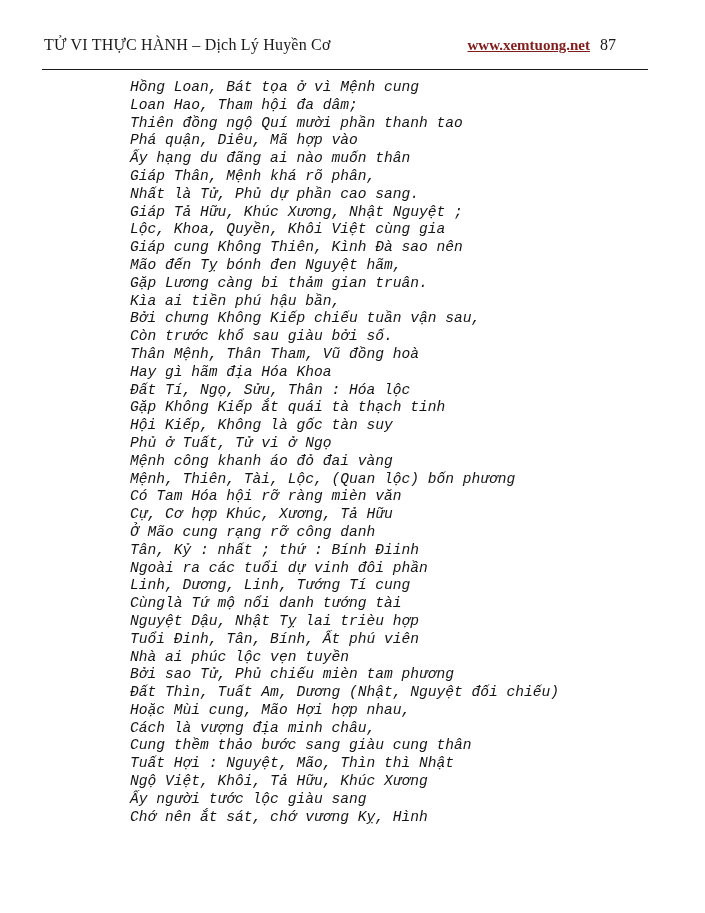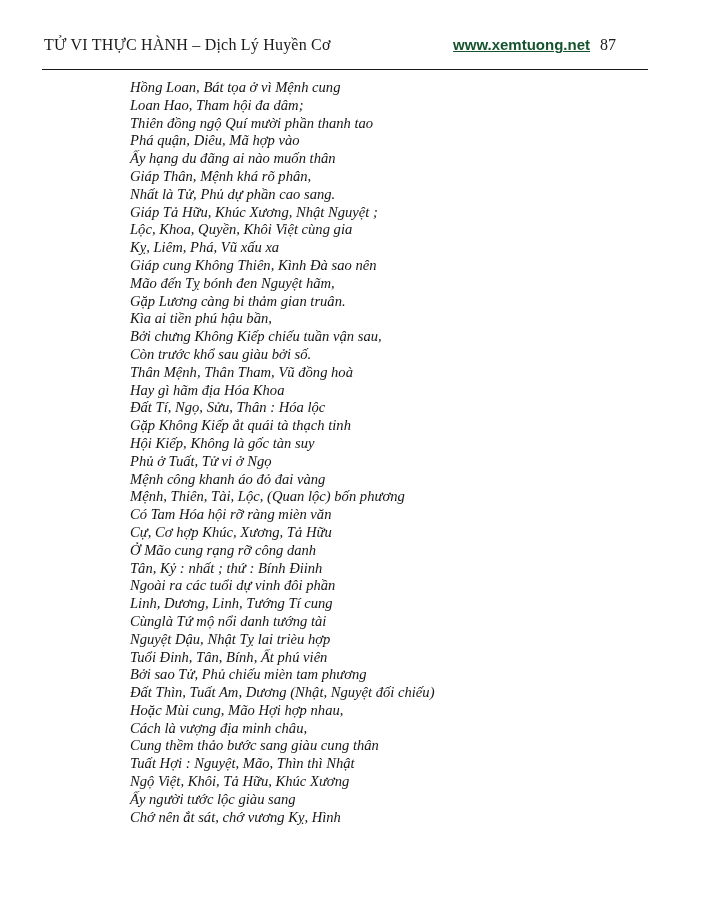--- a/index.html
+++ b/index.html
@@ -30,24 +30,24 @@
     font-size: 16px;
     letter-spacing: 0.2px;
     color: #1a1a1a;
   }
   .header-right {
     display: flex;
     align-items: baseline;
     gap: 10px;
   }
   .site-link {
-    font-family: Liberation Sans, sans-serif;
+    font-family: Liberation Serif, serif;
     font-size: 15px;
     font-weight: bold;
-    color: #14532d;
+    color: #7f1d1d;
     text-decoration: underline;
     cursor: pointer;
   }
   .page-number {
     font-size: 16px;
     color: #1a1a1a;
   }
   .header-rule {
     position: absolute;
     top: 69px;
@@ -56,20 +56,21 @@
     height: 0;
     border: none;
     border-top: 1.6px solid #1a1a1a;
     margin: 0;
   }
   .poem {
     position: absolute;
     top: 79px;
     left: 130px;
     width: 500px;
+    font-family: Liberation Mono, monospace;
   }
   .poem-line {
     font-style: italic;
     font-size: 14.6px;
     line-height: 17.8px;
     color: #141414;
     white-space: nowrap;
   }
 </style>
 </head>
@@ -89,21 +90,20 @@
   <div class="poem" id="poem">
       <div class="poem-line">Hồng Loan, Bát tọa ở vì Mệnh cung</div>
       <div class="poem-line">Loan Hao, Tham hội đa dâm;</div>
       <div class="poem-line">Thiên đồng ngộ Quí mười phần thanh tao</div>
       <div class="poem-line">Phá quận, Diêu, Mã hợp vào</div>
       <div class="poem-line">Ấy hạng du đãng ai nào muốn thân</div>
       <div class="poem-line">Giáp Thân, Mệnh khá rõ phân,</div>
       <div class="poem-line">Nhất là Tử, Phủ dự phần cao sang.</div>
       <div class="poem-line">Giáp Tả Hữu, Khúc Xương, Nhật Nguyệt ;</div>
       <div class="poem-line">Lộc, Khoa, Quyền, Khôi Việt cùng gia</div>
-      <div class="poem-line">Kỵ, Liêm, Phá, Vũ xấu xa</div>
       <div class="poem-line">Giáp cung Không Thiên, Kình Đà sao nên</div>
       <div class="poem-line">Mão đến Tỵ bónh đen Nguyệt hãm,</div>
       <div class="poem-line">Gặp Lương càng bi thảm gian truân.</div>
       <div class="poem-line">Kìa ai  tiền phú hậu bần,</div>
       <div class="poem-line">Bởi chưng Không Kiếp chiếu tuần vận sau,</div>
       <div class="poem-line">Còn trước khổ sau giàu bởi số.</div>
       <div class="poem-line">Thân Mệnh, Thân Tham, Vũ đồng hoà</div>
       <div class="poem-line">Hay gì hãm địa Hóa Khoa</div>
       <div class="poem-line">Đất Tí, Ngọ, Sửu, Thân : Hóa lộc</div>
       <div class="poem-line">Gặp Không Kiếp ắt quái tà thạch tinh</div>
@@ -113,20 +113,21 @@
       <div class="poem-line">Mệnh, Thiên, Tài, Lộc, (Quan lộc) bốn phương</div>
       <div class="poem-line">Có Tam Hóa hội rỡ ràng mièn văn</div>
       <div class="poem-line">Cự, Cơ hợp Khúc, Xương, Tả Hữu</div>
       <div class="poem-line">Ở Mão cung rạng rỡ công danh</div>
       <div class="poem-line">Tân, Kỷ : nhất ; thứ : Bính Điinh</div>
       <div class="poem-line">Ngoài ra các tuổi dự vinh đôi phần</div>
       <div class="poem-line">Linh, Dương, Linh, Tướng Tí cung</div>
       <div class="poem-line">Cùnglà Tứ mộ nổi danh tướng tài</div>
       <div class="poem-line">Nguyệt Dậu, Nhật Tỵ lai trièu hợp</div>
       <div class="poem-line">Tuổi Đinh, Tân, Bính, Ất phú viên</div>
+      <div class="poem-line">Nhà ai phúc lộc vẹn tuyền</div>
       <div class="poem-line">Bởi sao Tử, Phủ chiếu mièn tam phương</div>
       <div class="poem-line">Đất Thìn, Tuất Am, Dương (Nhật, Nguyệt đối chiếu)</div>
       <div class="poem-line">Hoặc Mùi cung, Mão Hợi hợp nhau,</div>
       <div class="poem-line">Cách là vượng địa minh châu,</div>
       <div class="poem-line">Cung thềm thảo bước sang giàu cung thân</div>
       <div class="poem-line">Tuất Hợi : Nguyệt, Mão, Thìn thì Nhật</div>
       <div class="poem-line">Ngộ Việt, Khôi, Tả Hữu, Khúc Xương</div>
       <div class="poem-line">Ấy người tước lộc giàu sang</div>
       <div class="poem-line">Chớ nên ắt sát, chớ vương Kỵ, Hình</div>
     </div>

